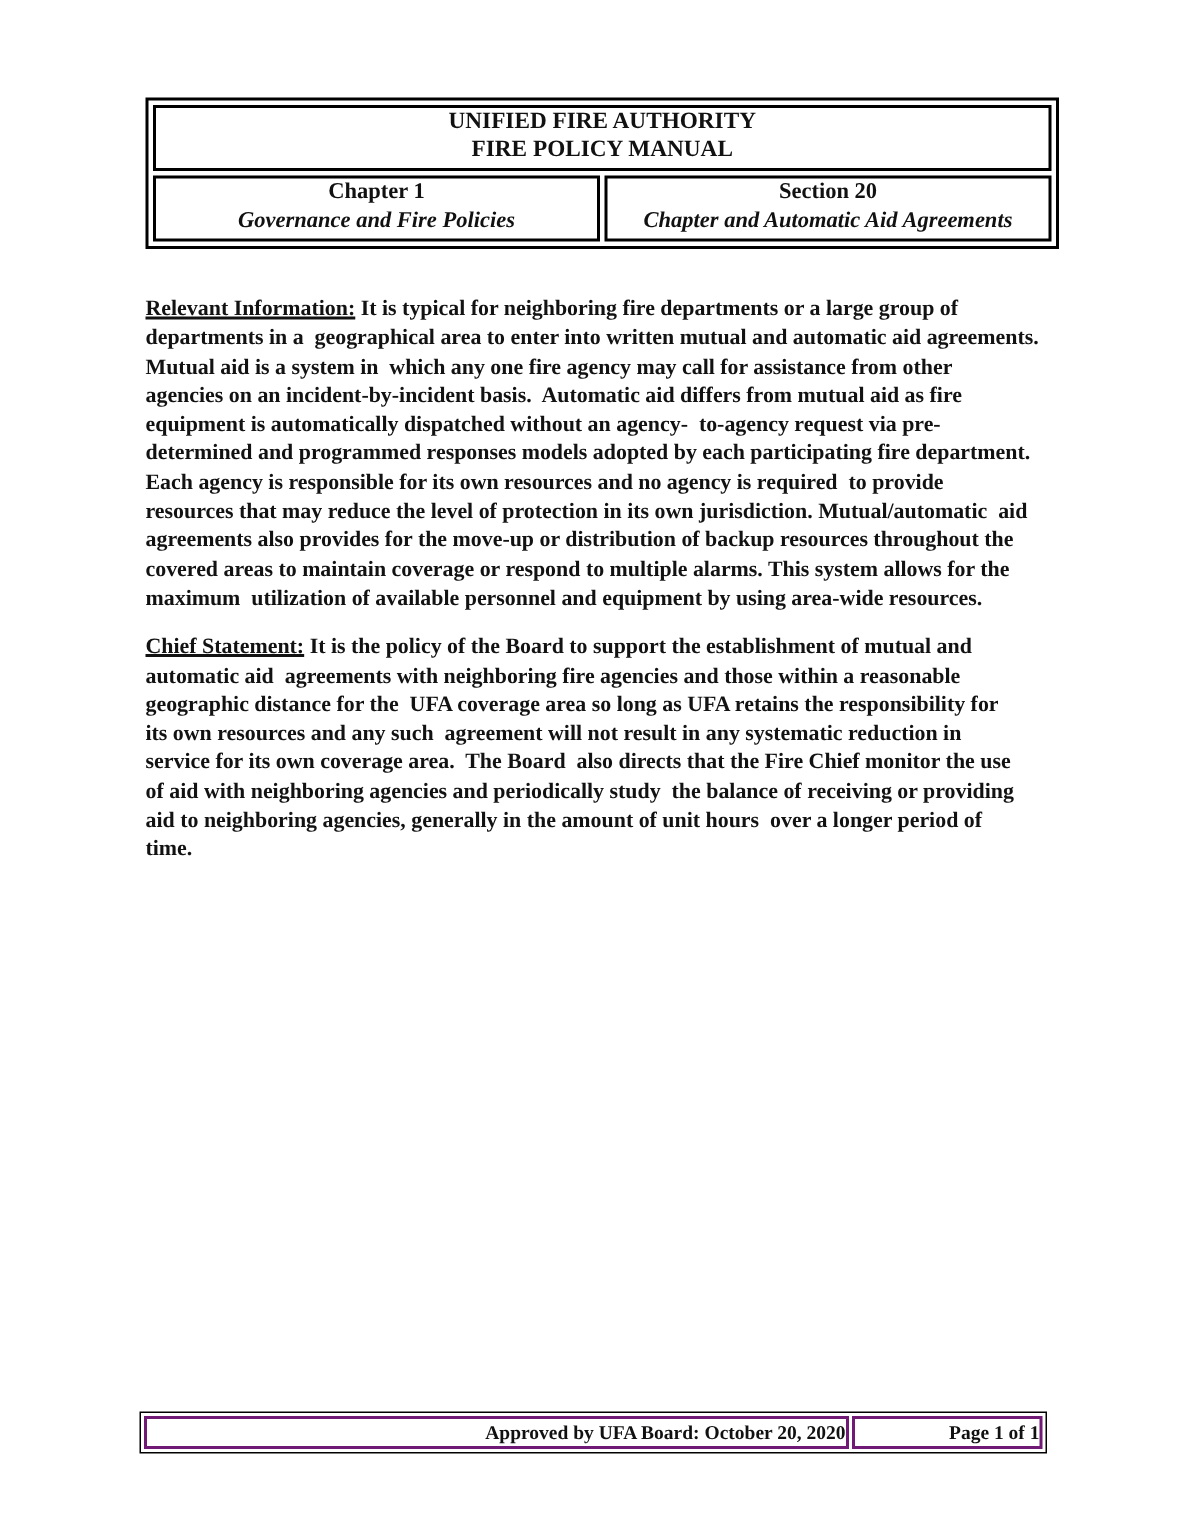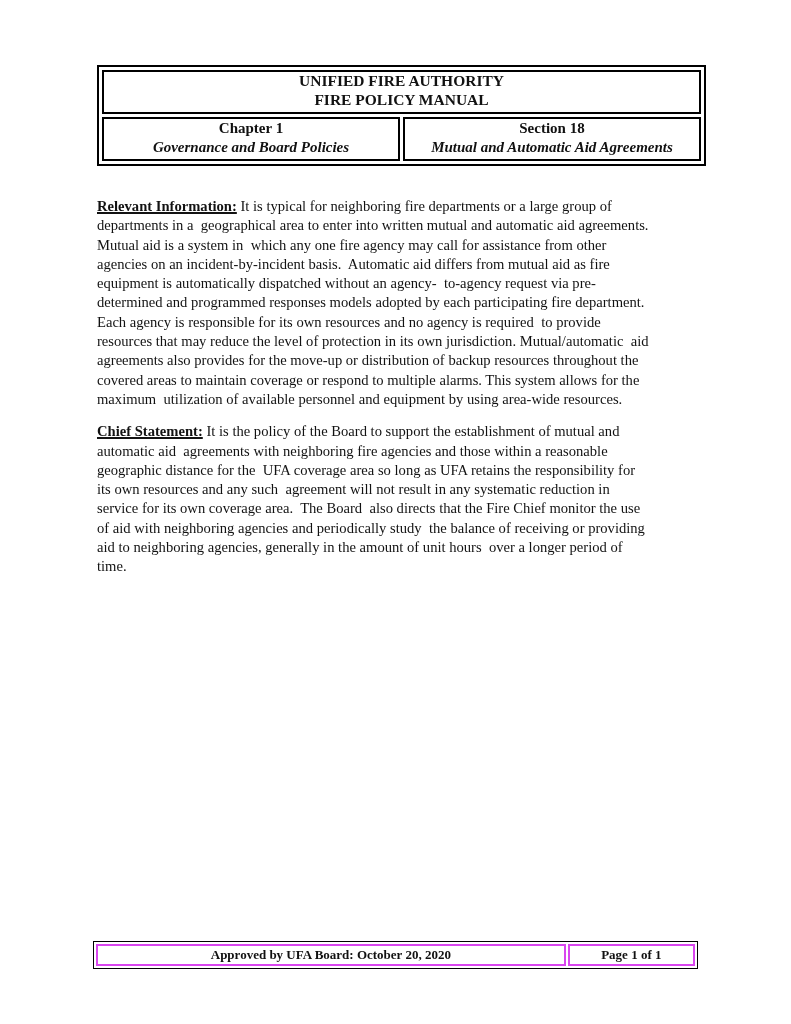--- a/index.html
+++ b/index.html
@@ -66,37 +66,38 @@
   .para {
     margin: 0 0 13px 0;
   }
   .para-heading {
     font-weight: bold;
     text-decoration: underline;
     text-decoration-thickness: 1.5px;
   }
   .para-text {
     white-space: pre-wrap;
+    font-weight: bold;
   }
 
   
   .ftr-table {
     position: absolute;
     left: 93px;
     top: 941px;
     width: 605px;
     border: 1px solid #000;
     border-collapse: separate;
     border-spacing: 2px;
     table-layout: fixed;
   }
   .ftr-table td {
-    border: 2px solid #d946ef;
+    border: 2px solid #701a75;
     padding: 1px 0 2px 0;
-    text-align: center;
+    text-align: right;
     font-weight: bold;
     font-size: 13px;
     line-height: 15px;
   }
   .cell-approval { width: 78%; }
 </style>
 </head>
 <body>
 
 <div class="page">
@@ -105,25 +106,25 @@
     <tbody>
       <tr>
         <td class="title-cell" colspan="2">
           <div>UNIFIED FIRE AUTHORITY</div>
           <div>FIRE POLICY MANUAL</div>
         </td>
       </tr>
       <tr>
         <td class="meta-cell cell-chapter">
           <div>Chapter 1</div>
-          <div class="meta-title">Governance and Board Policies</div>
+          <div class="meta-title">Governance and Fire Policies</div>
         </td>
         <td class="meta-cell cell-section">
-          <div>Section 18</div>
-          <div class="meta-title">Mutual and Automatic Aid Agreements</div>
+          <div>Section 20</div>
+          <div class="meta-title">Chapter and Automatic Aid Agreements</div>
         </td>
       </tr>
     </tbody>
   </table>
 
   <div class="doc-body">
     <p class="para">
       <span class="para-heading">Relevant Information:</span>
       <span class="para-text">It is typical for neighboring fire departments or a large group of
 departments in a  geographical area to enter into written mutual and automatic aid agreements.

